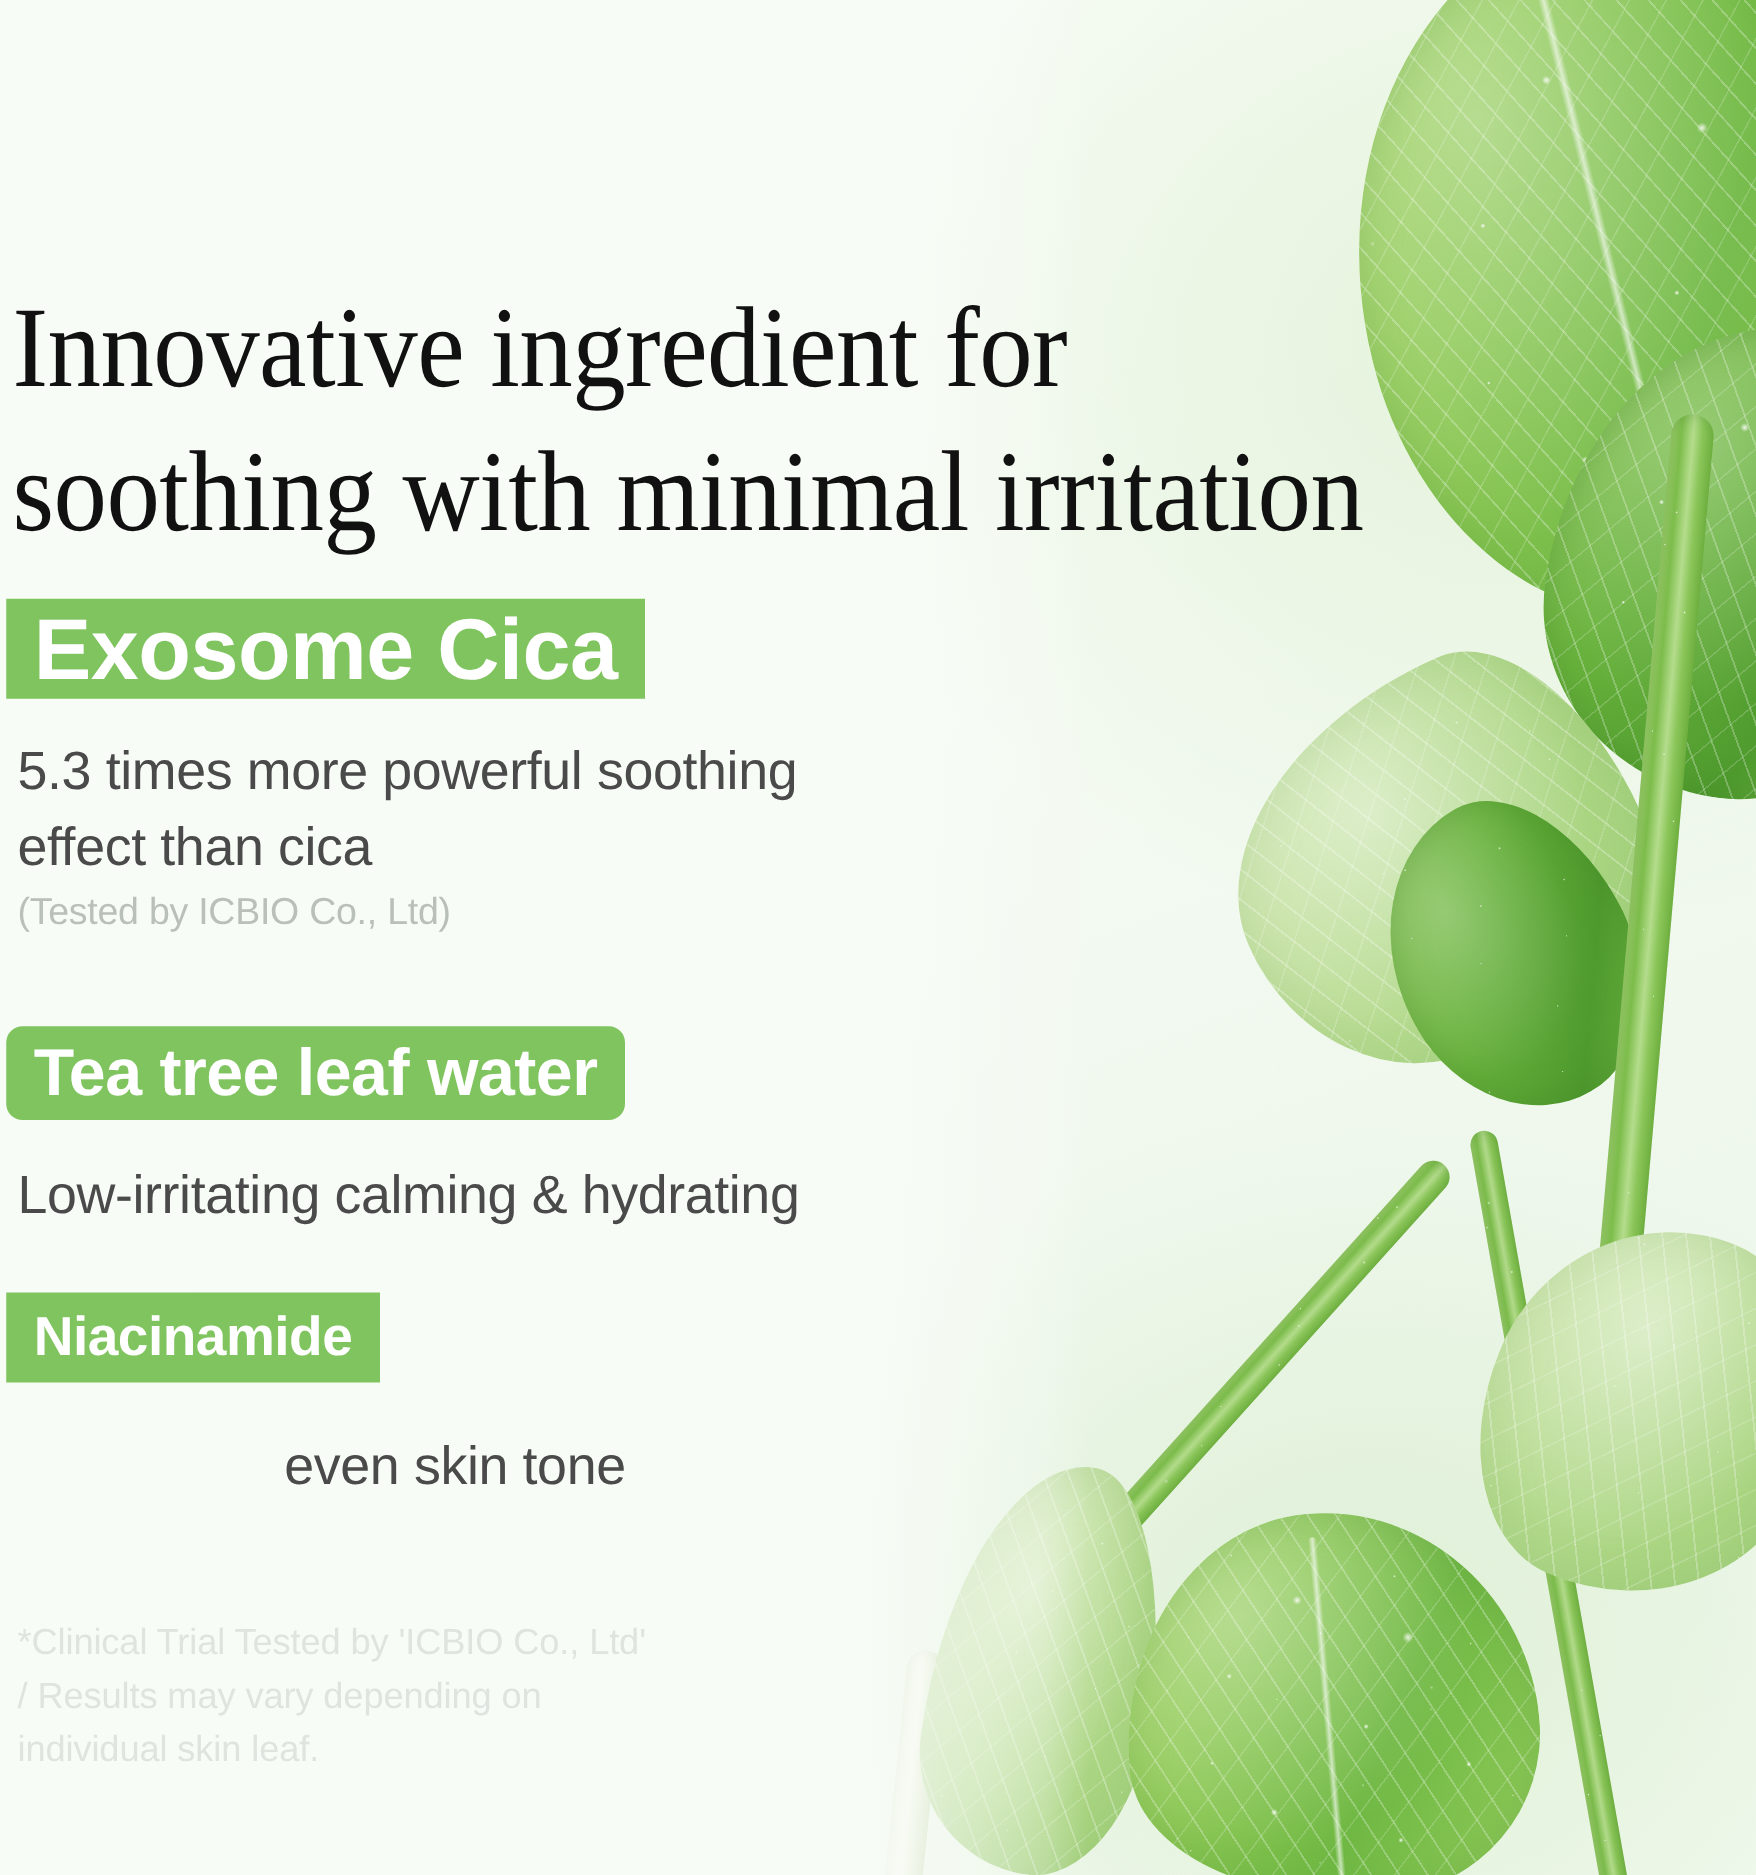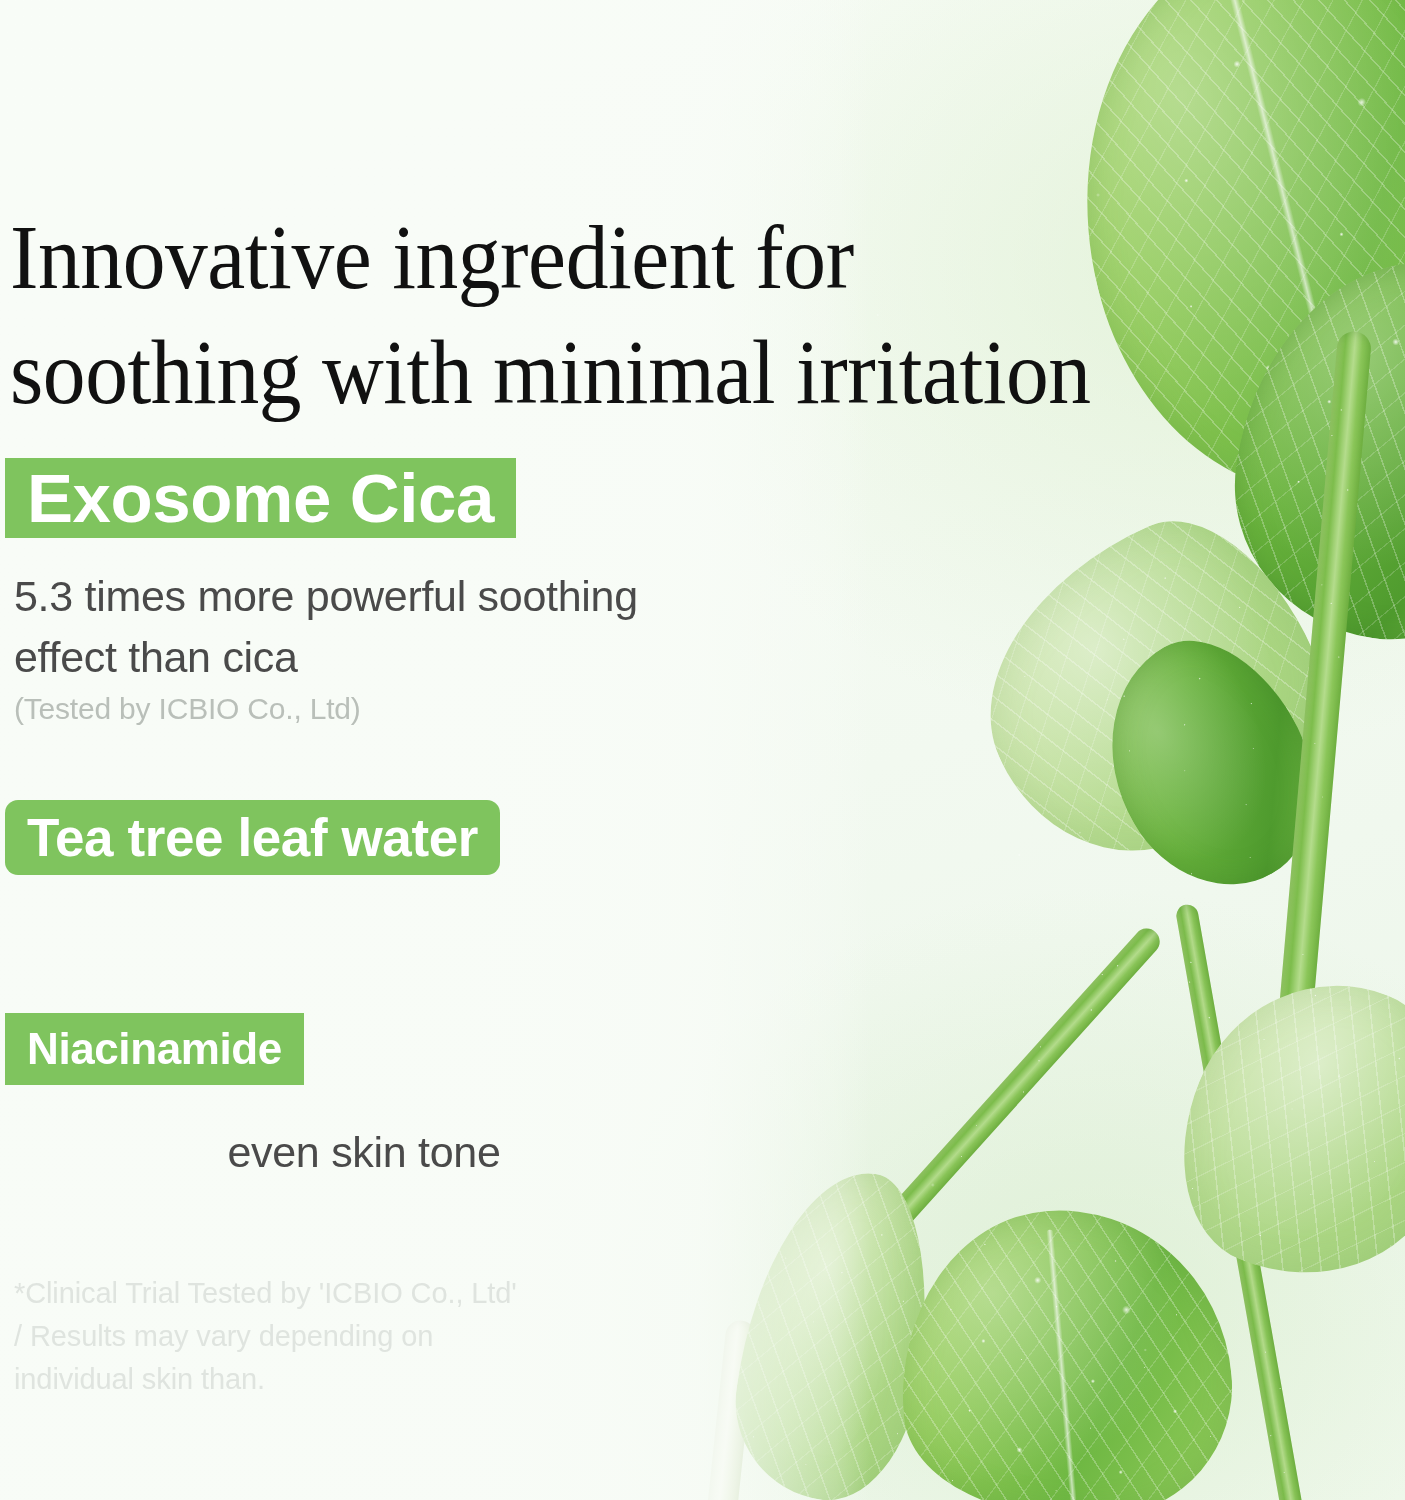--- a/index.html
+++ b/index.html
@@ -142,20 +142,21 @@
       radial-gradient(circle 2px at 88% 66%, rgba(255,255,255,0.8), rgba(255,255,255,0) 64%),
       radial-gradient(circle 2px at 9% 70%, rgba(255,255,255,0.8), rgba(255,255,255,0) 64%),
       radial-gradient(circle 2.5px at 67% 90%, rgba(255,255,255,0.75), rgba(255,255,255,0) 64%);
   }
 
   
   .content {
     position: absolute;
     inset: 0;
     z-index: 60;
+    margin-top: 21px;
   }
   .headline {
     position: absolute;
     left: 10px;
     top: 138px;
     width: 1290px;
     font-family: "Liberation Serif", "DejaVu Serif", serif;
     font-size: 92px;
     line-height: 1.25;
     letter-spacing: -0.5px;
@@ -306,23 +307,24 @@
 
     <div class="badge" id="badge-exosome">Exosome Cica</div>
 
     <div class="desc" id="desc-exosome">5.3 times more powerful soothing
 effect than cica</div>
 
     <div class="subnote" id="note-icbio">(Tested by ICBIO Co., Ltd)</div>
 
     <div class="badge" id="badge-teatree">Tea tree leaf water</div>
 
+    <div class="desc" id="desc-teatree">Low-irritating calming &amp; hydrating</div>
 
     <div class="badge" id="badge-niacinamide">Niacinamide</div>
 
     <div class="desc" id="desc-niacinamide">even skin tone</div>
 
     <div class="footnote">*Clinical Trial Tested by 'ICBIO Co., Ltd'
 / Results may vary depending on
-individual skin than.</div>
+individual skin leaf.</div>
 
   </div>
 </div>
 
 </body></html>

